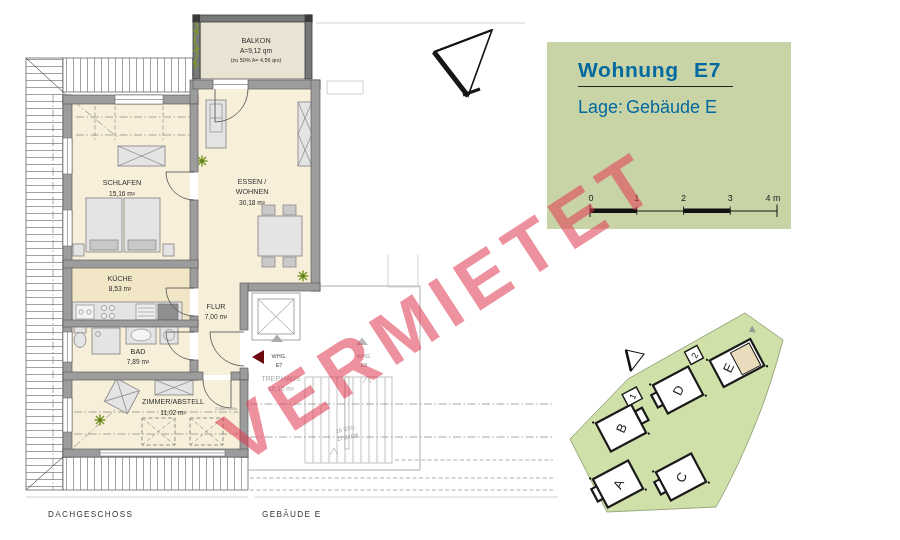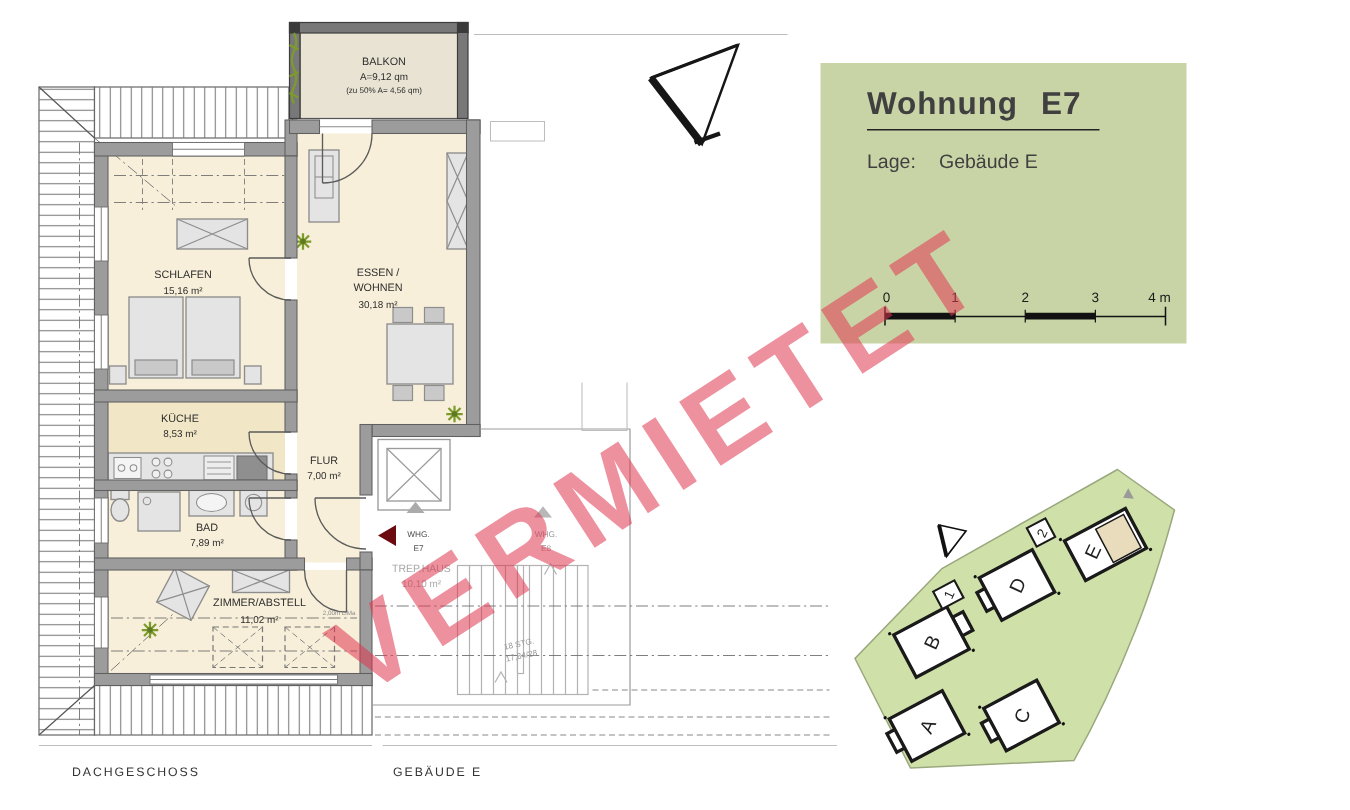--- a/index.html
+++ b/index.html
@@ -37,24 +37,24 @@
   .site-svg{position:absolute;left:565px;top:300px;z-index:5;}
   .bld rect{fill:#fff;stroke:#1a1a1a;stroke-width:2.2;}
   .bld rect.hl{fill:#e9dcbc;stroke:#1a1a1a;stroke-width:1;}
   .mkr rect{fill:#fff;stroke:#1a1a1a;stroke-width:1.4;}
   .blbl{font-size:13px;fill:#222;text-anchor:middle;}
   .mnum{font-size:9px;fill:#222;text-anchor:middle;}
 
   
   .info-box{position:absolute;left:547px;top:42px;width:244px;height:187px;
             background:#c9d4a6;z-index:10;box-sizing:border-box;
-            padding:16px 0 0 31px;color:#404040;}
+            padding:16px 0 0 31px;color:#0369a1;}
   .ib-title{display:inline-block;font-size:21px;font-weight:700;letter-spacing:.6px;
             word-spacing:9px;border-bottom:1.5px solid #222;padding:0 12px 4px 0;}
-  .ib-row{display:flex;margin-top:12px;font-size:13px;line-height:17px;}
+  .ib-row{display:flex;margin-top:12px;font-size:18px;line-height:17px;}
   .ib-label{width:48px;flex:none;}
   .ib-value span{display:block;}
   .ib-row.area{margin-top:14px;padding-right:30px;justify-content:space-between;}
   .scalebar{position:absolute;left:40px;bottom:8px;}
   .sctick{font-size:9px;fill:#1b1b1b;text-anchor:middle;}
 
   
   .watermark{position:absolute;left:138px;top:264px;width:604px;height:86px;
              line-height:86px;text-align:center;font-weight:700;font-size:74px;
              letter-spacing:9px;color:rgba(224,54,80,.55);transform:rotate(-33deg);

